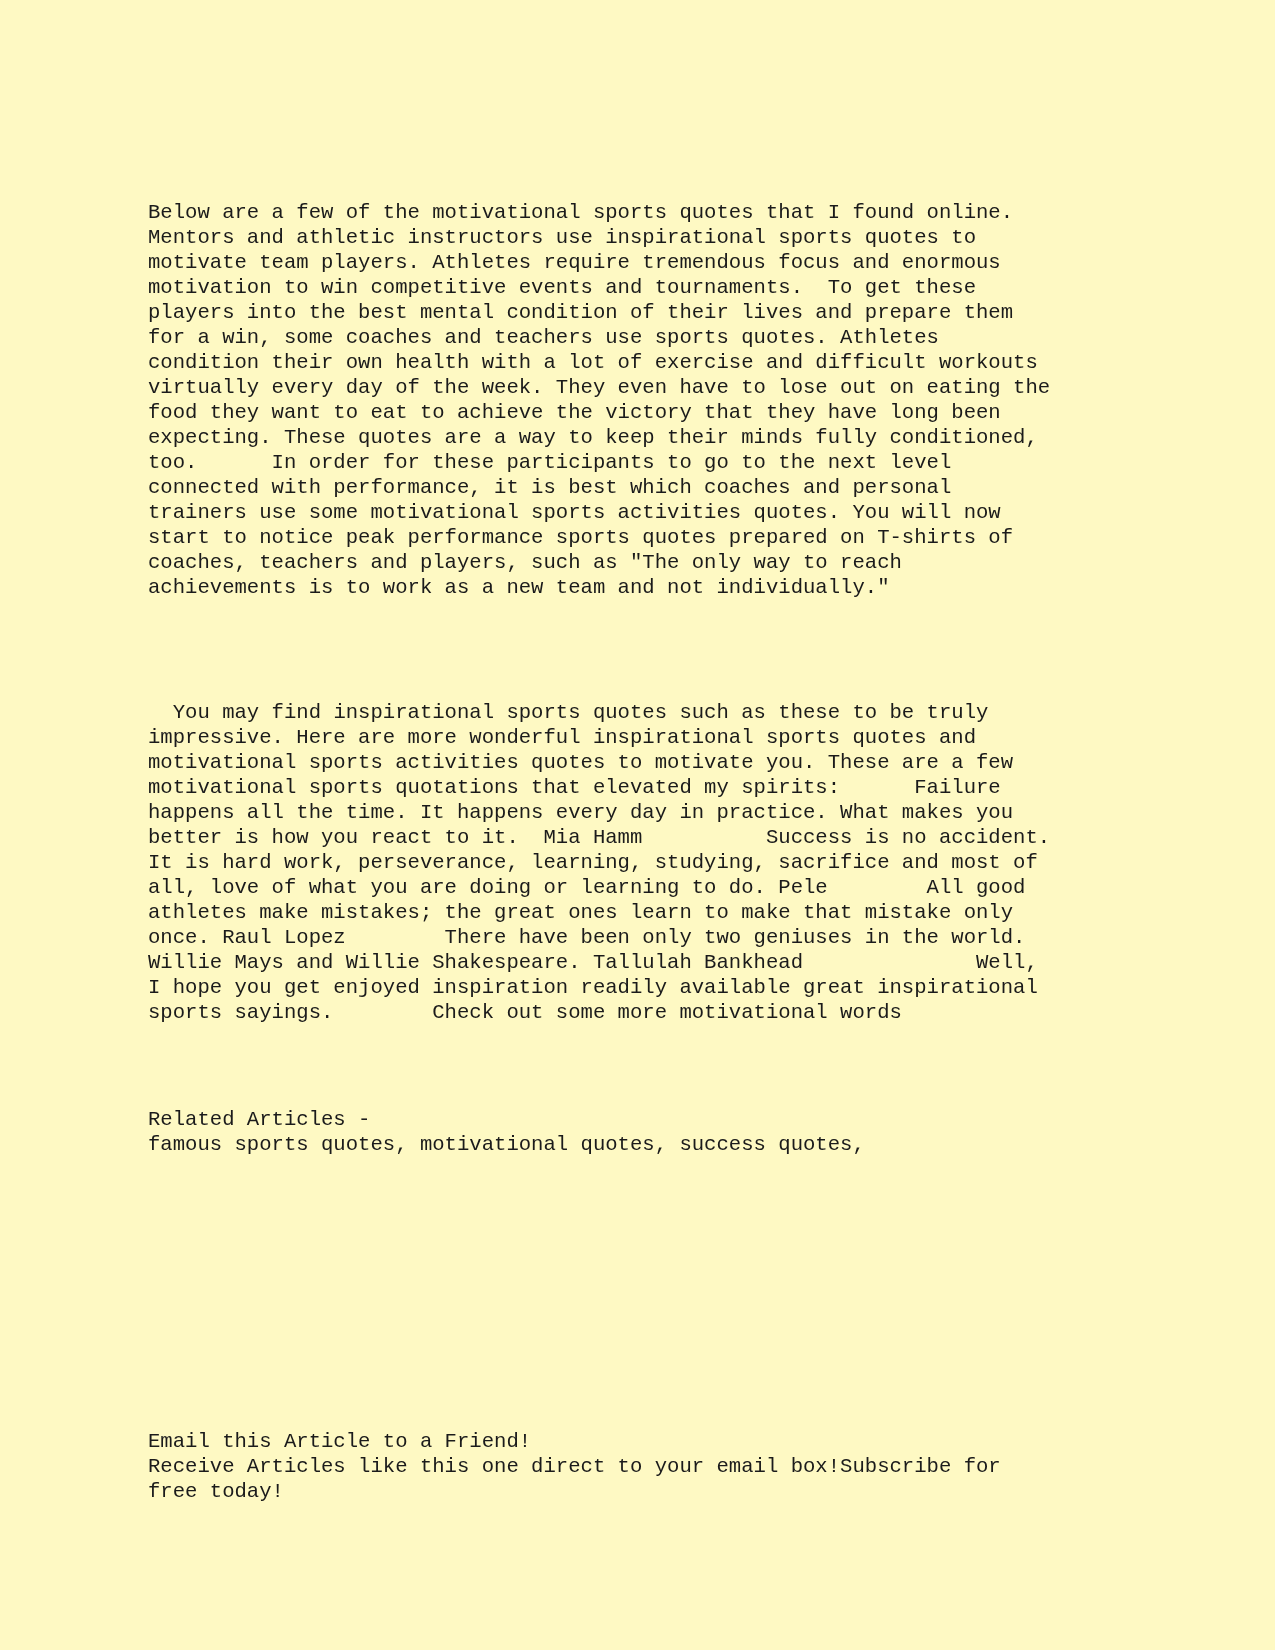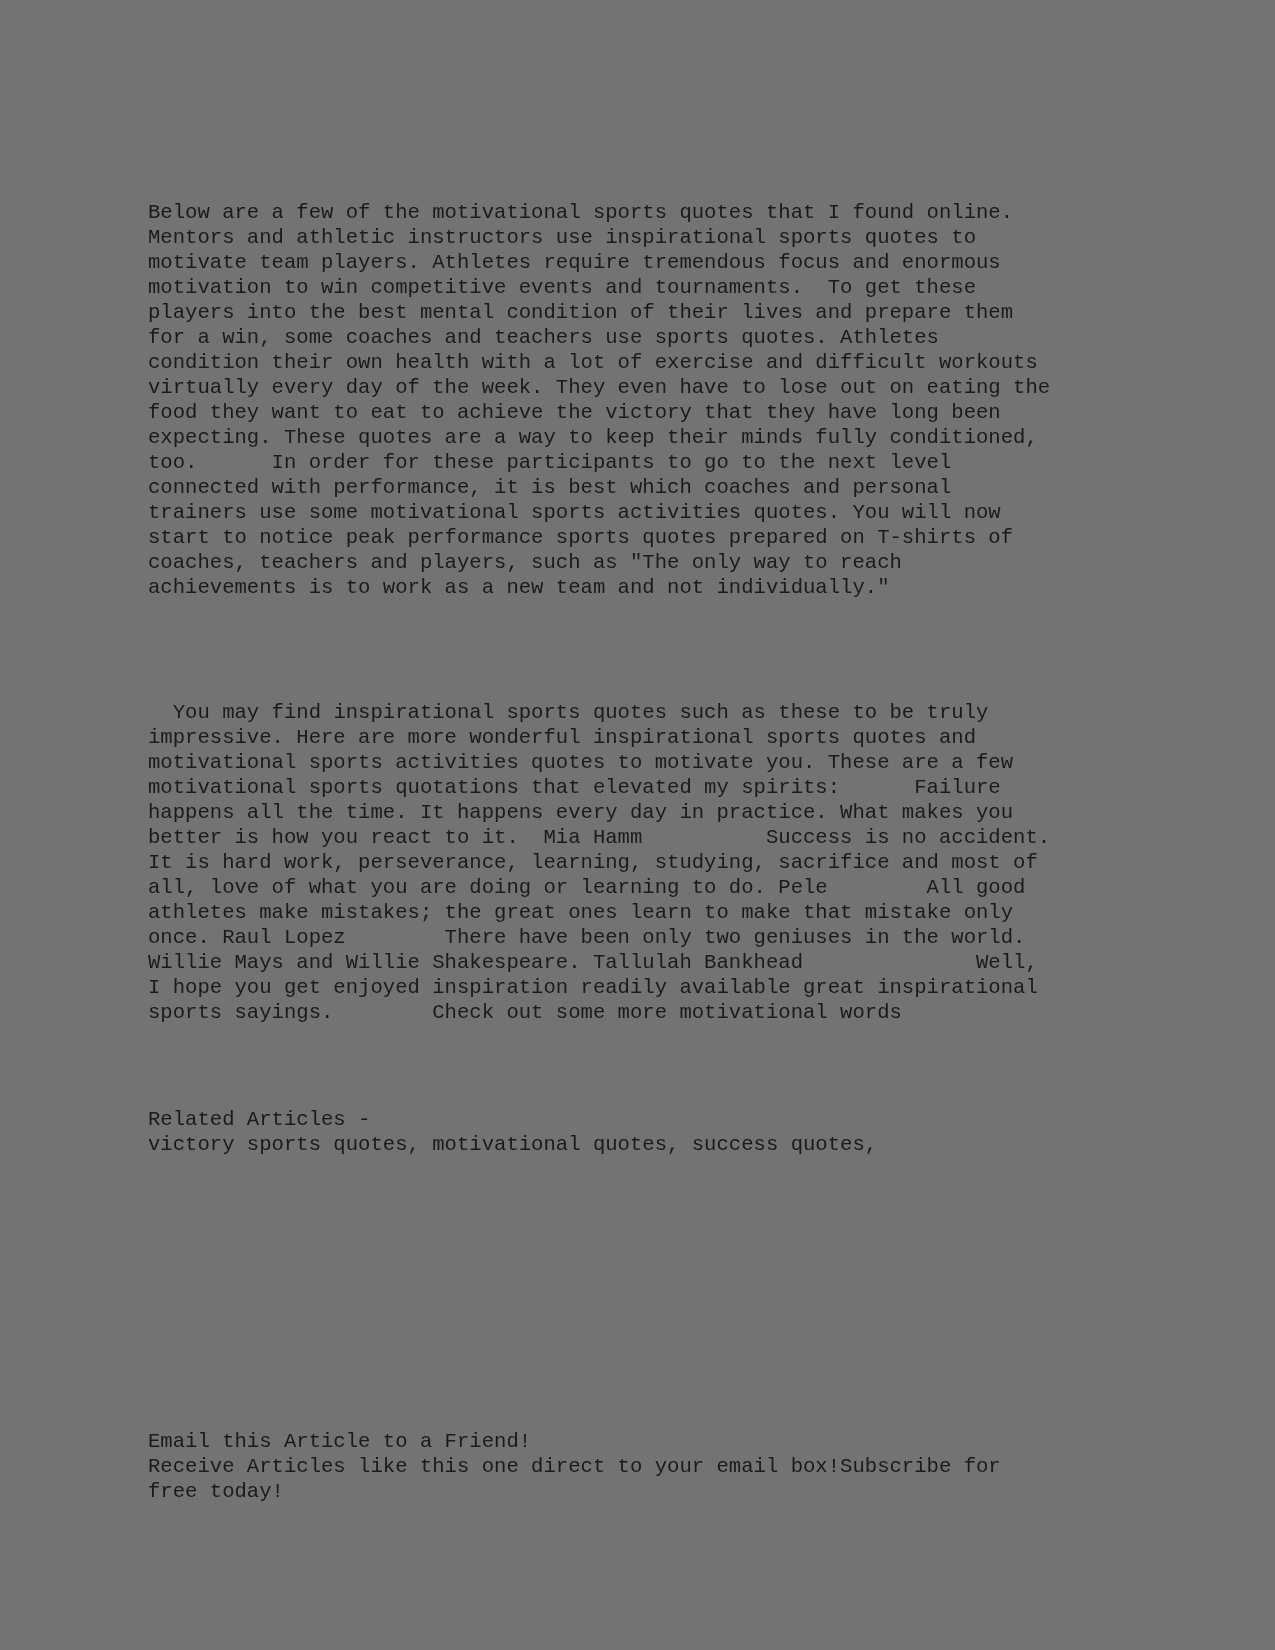--- a/index.html
+++ b/index.html
@@ -4,21 +4,21 @@
 <style>
   html, body {
     margin: 0;
     padding: 0;
     background: #ffffff;
   }
   .page {
     position: relative;
     width: 1275px;
     height: 1650px;
-    background: #737373;
+    background: #fef9c3;
     overflow: hidden;
   }
   .doc {
     position: absolute;
     left: 148px;
     top: 150px;
     width: 1010px;
     color: #1b1b1b;
     font-family: "Liberation Mono", "DejaVu Sans Mono", monospace;
     font-size: 20.6px;
@@ -62,18 +62,18 @@
 happens all the time. It happens every day in practice. What makes you
 better is how you react to it.  Mia Hamm          Success is no accident.
 It is hard work, perseverance, learning, studying, sacrifice and most of
 all, love of what you are doing or learning to do. Pele        All good
 athletes make mistakes; the great ones learn to make that mistake only
 once. Raul Lopez        There have been only two geniuses in the world.
 Willie Mays and Willie Shakespeare. Tallulah Bankhead              Well,
 I hope you get enjoyed inspiration readily available great inspirational
 sports sayings.        Check out some more motivational words</p>
     <p class="para related-articles">Related Articles -
-victory sports quotes, motivational quotes, success quotes,</p>
+famous sports quotes, motivational quotes, success quotes,</p>
     <p class="para email-block">Email this Article to a Friend!
 Receive Articles like this one direct to your email box!Subscribe for
 free today!</p>
   </div>
 </div>
 
 </body></html>

